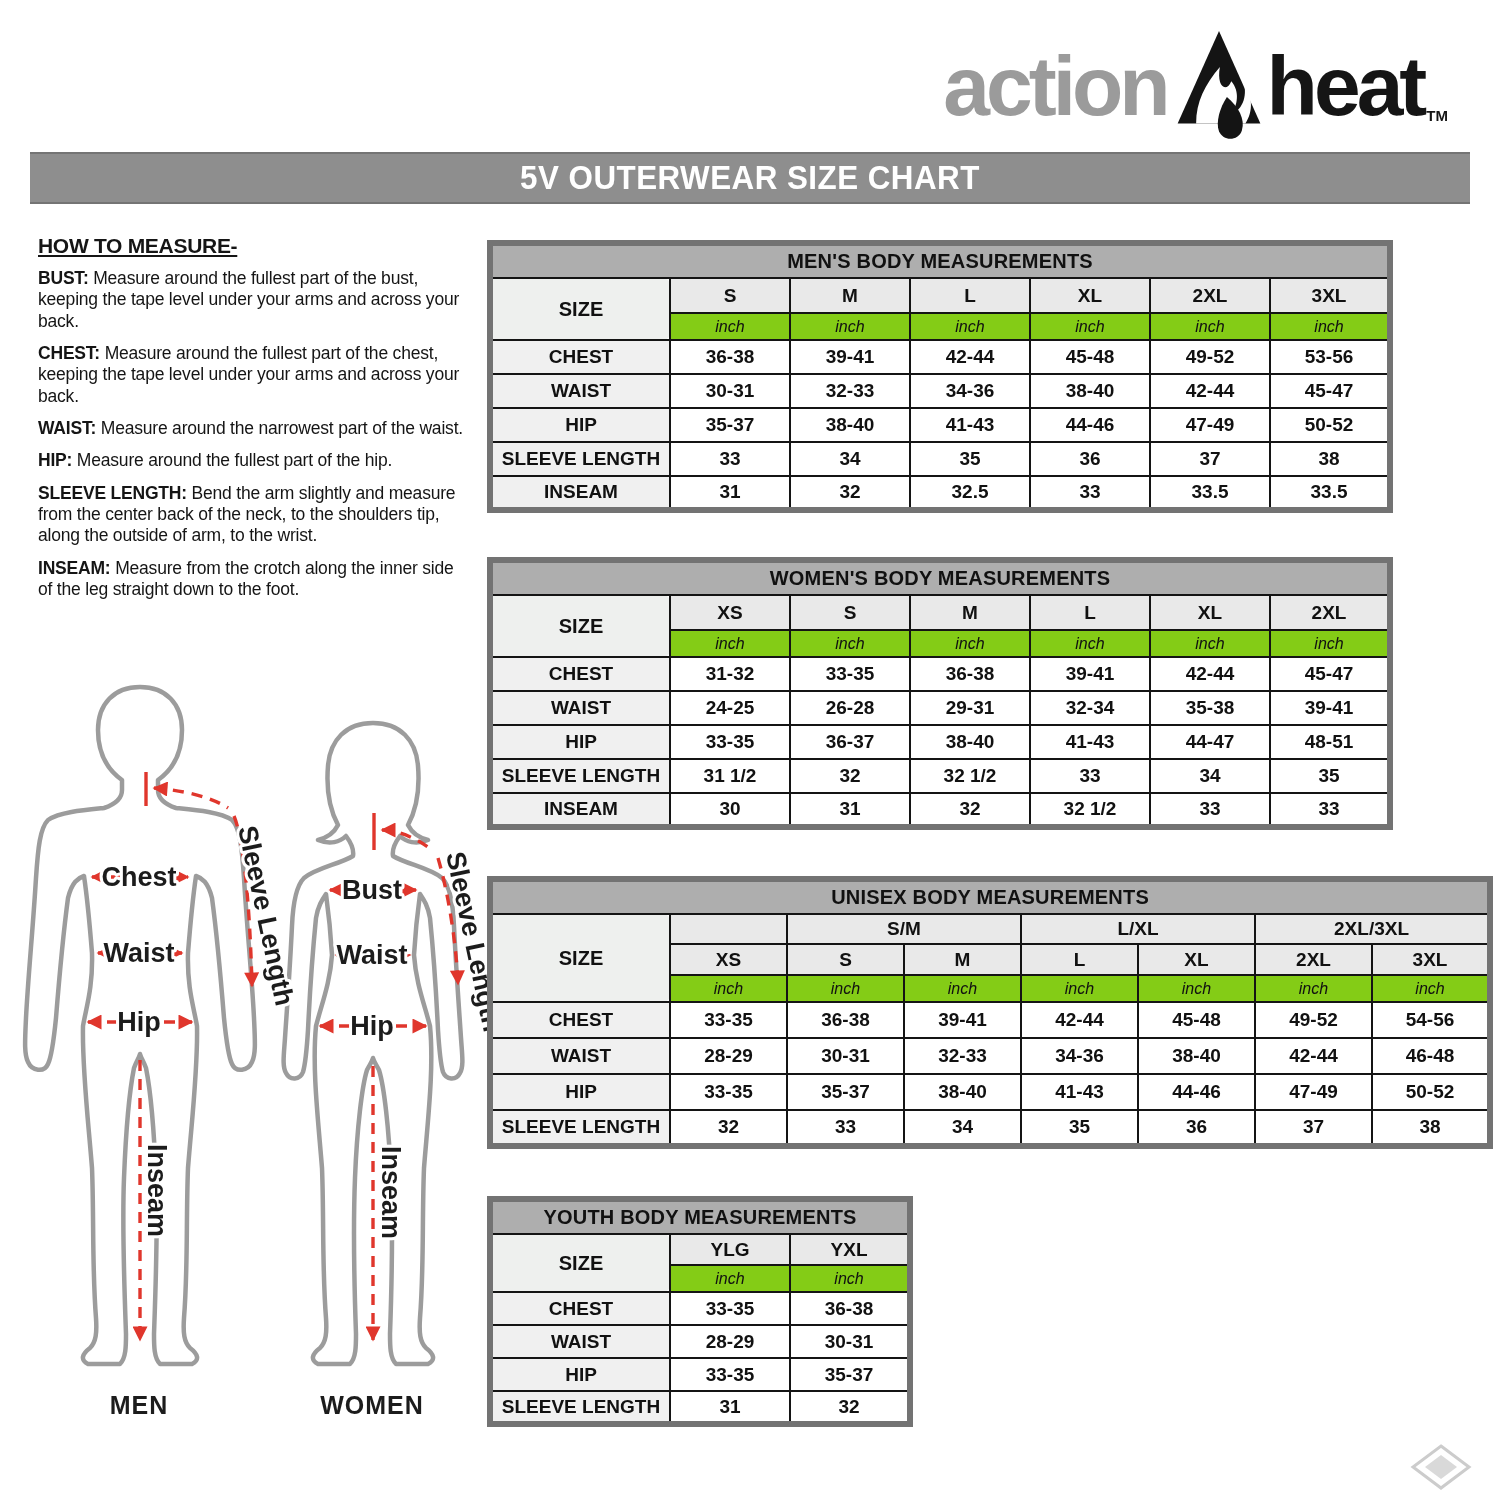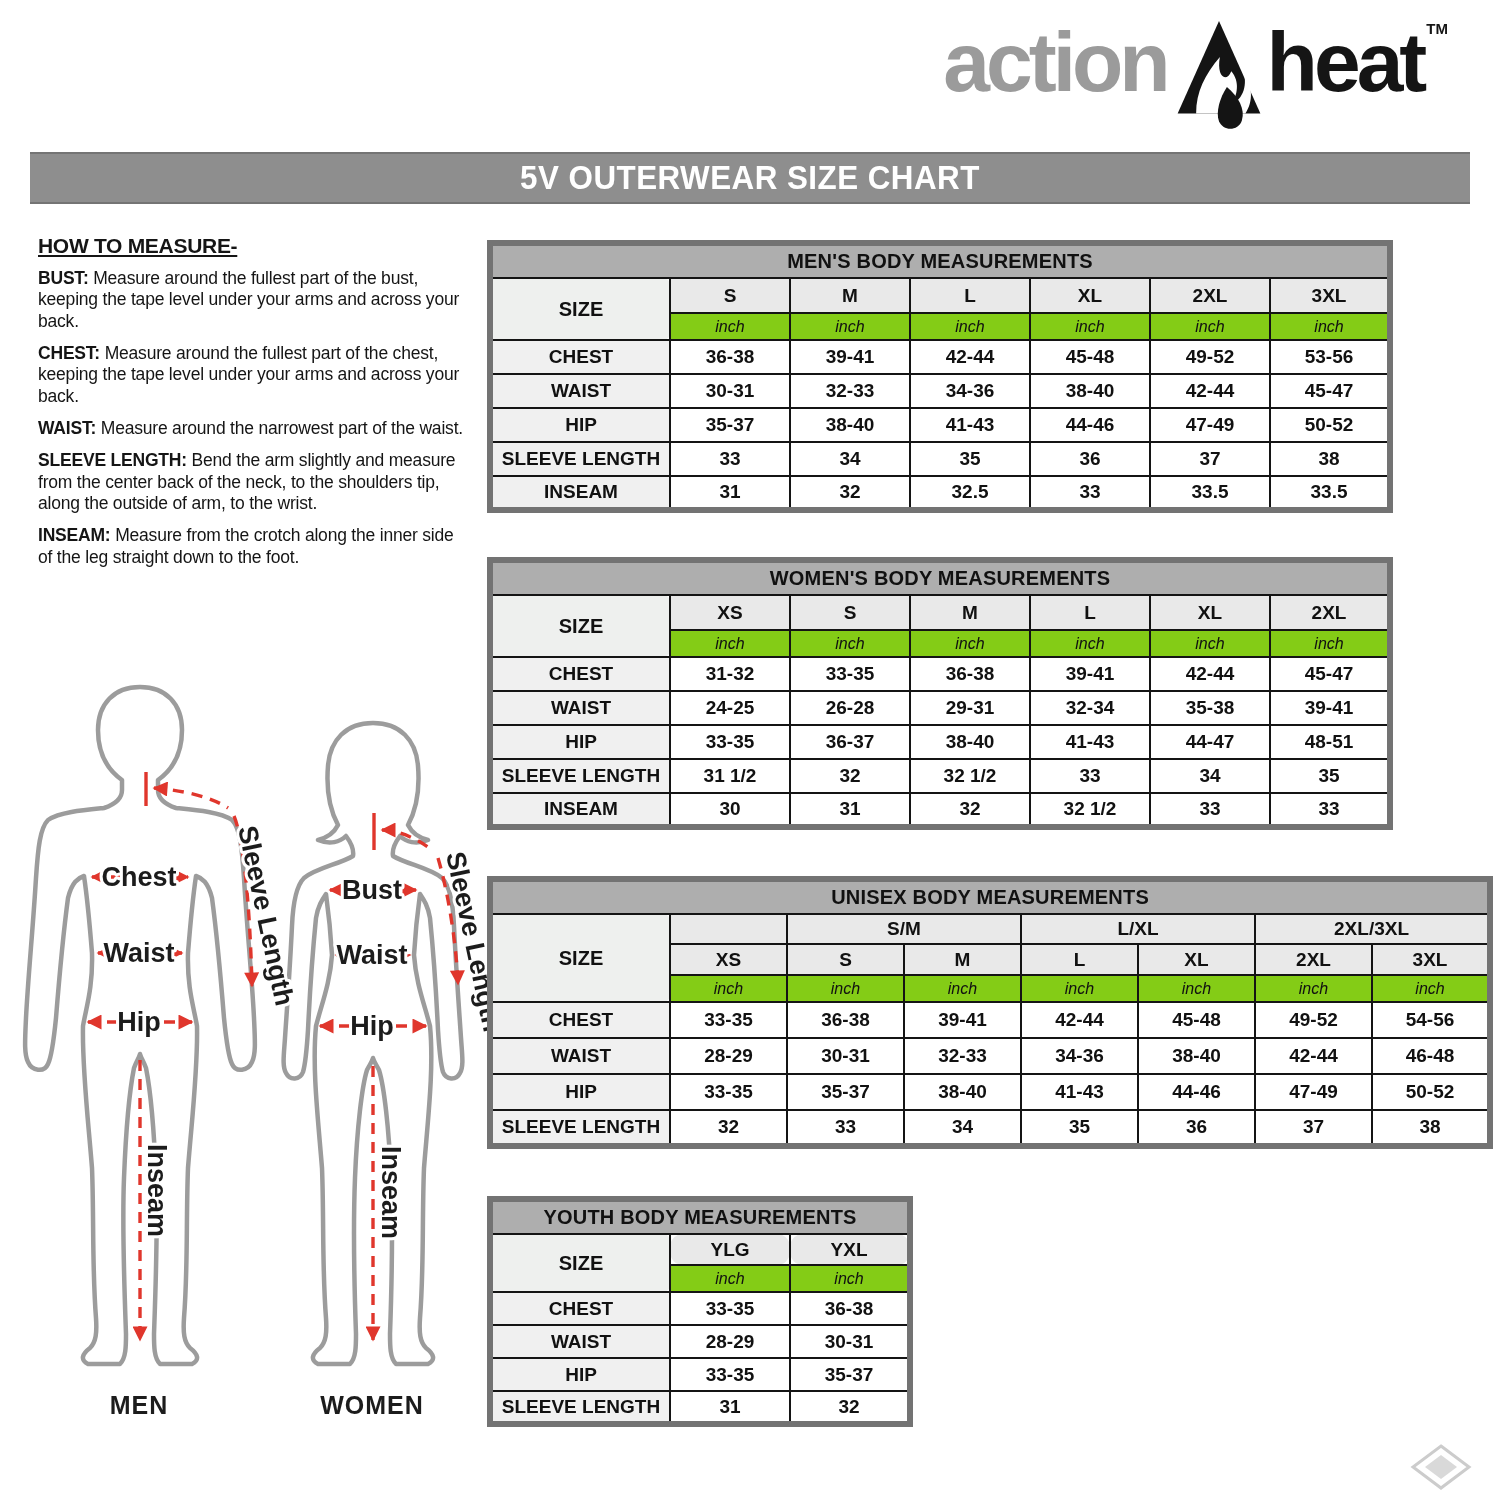--- a/index.html
+++ b/index.html
@@ -8,21 +8,21 @@
     --banner:#8e8e8e;
     --caption:#aeaeae;
     --logo-gray:#9b9b9b;
     --ink:#151515;
   }
   html,body{margin:0;padding:0;background:#fff;}
   body{width:1500px;height:1500px;font-family:"Liberation Sans",sans-serif;color:var(--ink);}
   .page{position:relative;width:1500px;height:1500px;background:#fff;overflow:hidden;}
 
   
-  .logo{position:absolute;top:20px;right:52px;display:flex;height:108px;}
+  .logo{position:absolute;top:20px;right:52px;display:flex;align-items:flex-end;height:108px;}
   .logo-action{font-size:84px;font-weight:700;color:var(--logo-gray);letter-spacing:-4px;line-height:1;}
   .logo-flame{margin:0 4px -14px 8px;}
   .logo-heat{font-size:84px;font-weight:700;color:var(--ink);letter-spacing:-4px;line-height:1;}
   .logo-tm{font-size:15px;font-weight:700;color:var(--ink);margin-left:3px;margin-bottom:4px;}
 
   
   .banner{position:absolute;left:30px;top:152px;width:1440px;height:52px;background:var(--banner);
           border-top:2px solid #747474;border-bottom:2px solid #747474;box-sizing:border-box;
           display:flex;align-items:center;justify-content:center;}
   .banner span{color:#fff;font-weight:700;font-size:33px;letter-spacing:.5px;transform:scaleX(.95);white-space:nowrap;}
@@ -54,21 +54,21 @@
   .row-label{background:#f0f0f0;font-weight:700;font-size:19px;}
   td{font-weight:700;font-size:19px;}
   #men-table,#women-table{width:900px;}
   #men-table tbody tr,#women-table tbody tr{height:34px;}
   #men-table{left:487px;top:240px;}
   #women-table{left:487px;top:557px;}
   #unisex-table{left:487px;top:876px;width:1000px;}
   #unisex-table .c-size{height:29px;}
   #unisex-table tbody tr{height:36px;}
   #youth-table{left:487px;top:1196px;width:420px;}
-  #youth-table .c-size{height:29px;border-radius:13px;}
+  #youth-table .c-size{height:29px;}
   #youth-table tbody tr{height:33px;}
 
   
   .watermark{position:absolute;left:1410px;top:1444px;}
 </style>
 </head>
 <body>
 
 <div class="page">
 
@@ -85,20 +85,21 @@
 
   <div class="banner">
     <span>5V OUTERWEAR SIZE CHART</span>
   </div>
 
   <div class="howto">
     <h2>HOW TO MEASURE-</h2>
     <p><b>BUST:</b><span> Measure around the fullest part of the bust, keeping the tape level under your arms and across your back.</span></p>
     <p><b>CHEST:</b><span> Measure around the fullest part of the chest, keeping the tape level under your arms and across your back.</span></p>
     <p><b>WAIST:</b><span> Measure around the narrowest part of the waist.</span></p>
+    <p><b>HIP:</b><span> Measure around the fullest part of the hip.</span></p>
     <p><b>SLEEVE LENGTH:</b><span> Bend the arm slightly and measure from the center back of the neck, to the shoulders tip, along the outside of arm, to the wrist.</span></p>
     <p><b>INSEAM:</b><span> Measure from the crotch along the inner side of the leg straight down to the foot.</span></p>
   </div>
 
   <svg class="figures" width="500" height="745" viewBox="0 0 500 745">
     <defs>
       <marker id="arr" markerUnits="userSpaceOnUse" markerWidth="17" markerHeight="15" viewBox="0 0 10 10" refX="9" refY="5" orient="auto-start-reverse">
         <path d="M0,0 L10,5 L0,10 Z" style="fill:var(--red,#e0362c)"></path>
       </marker>
     </defs>

